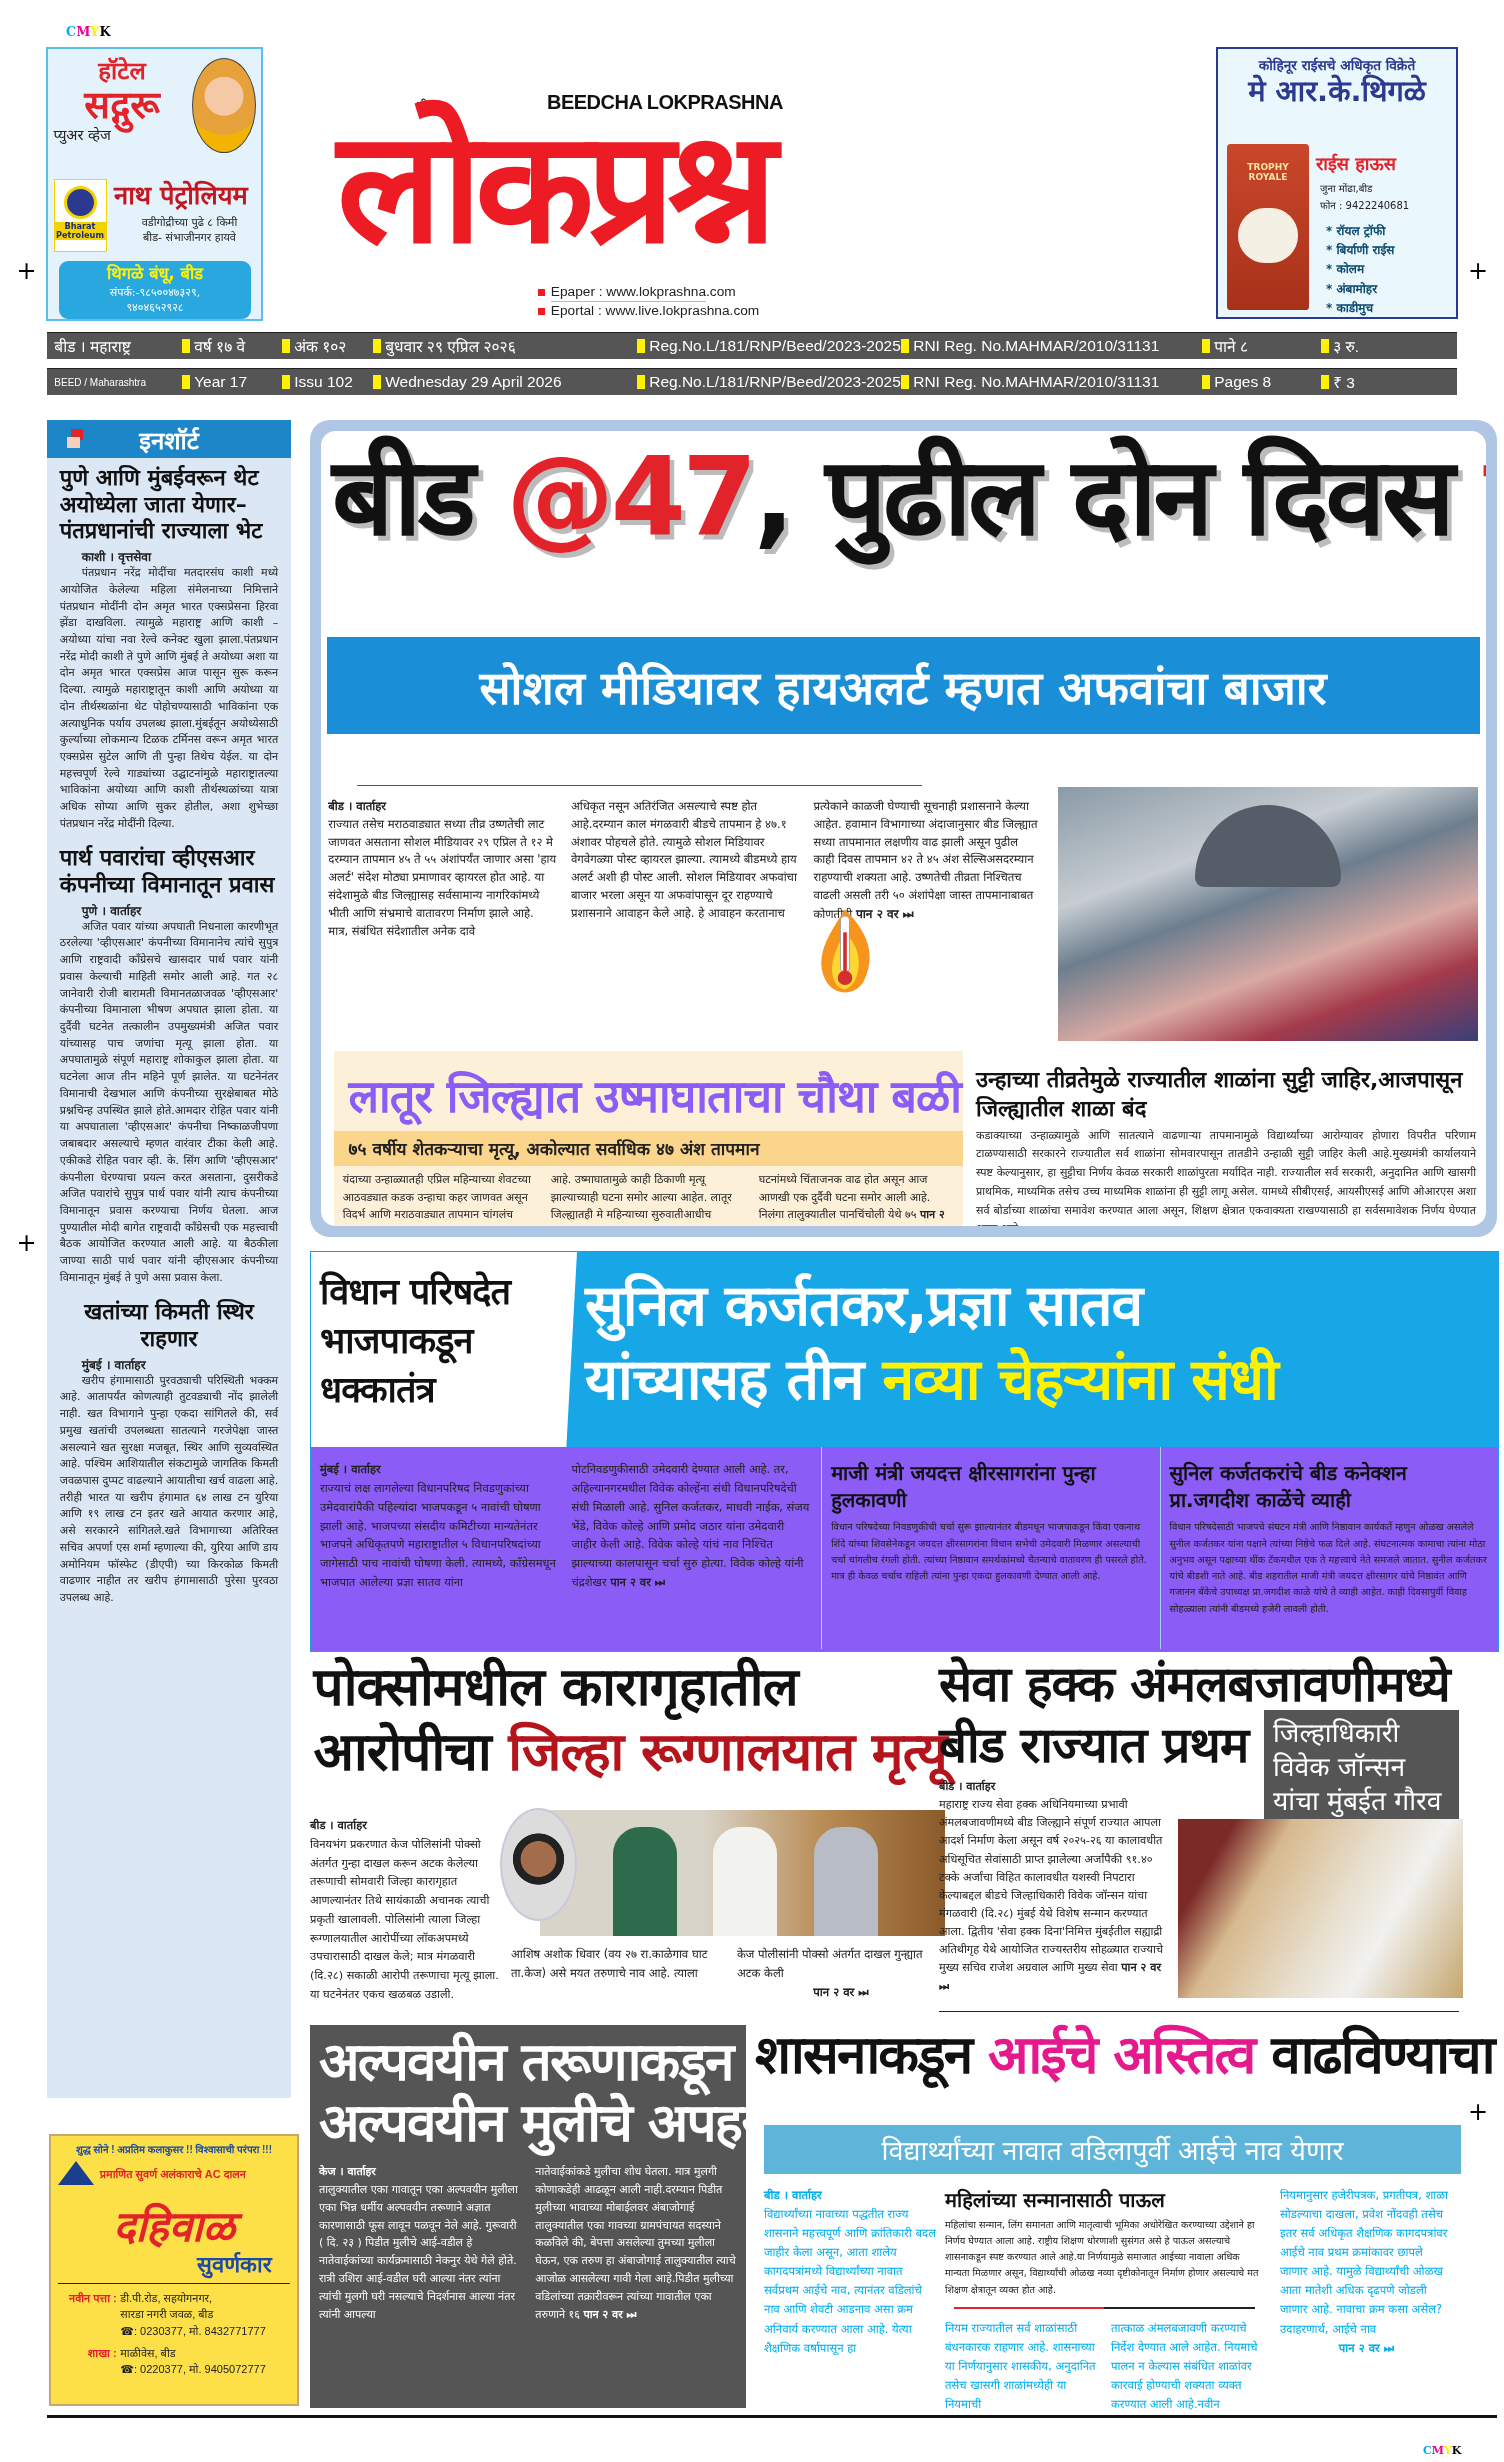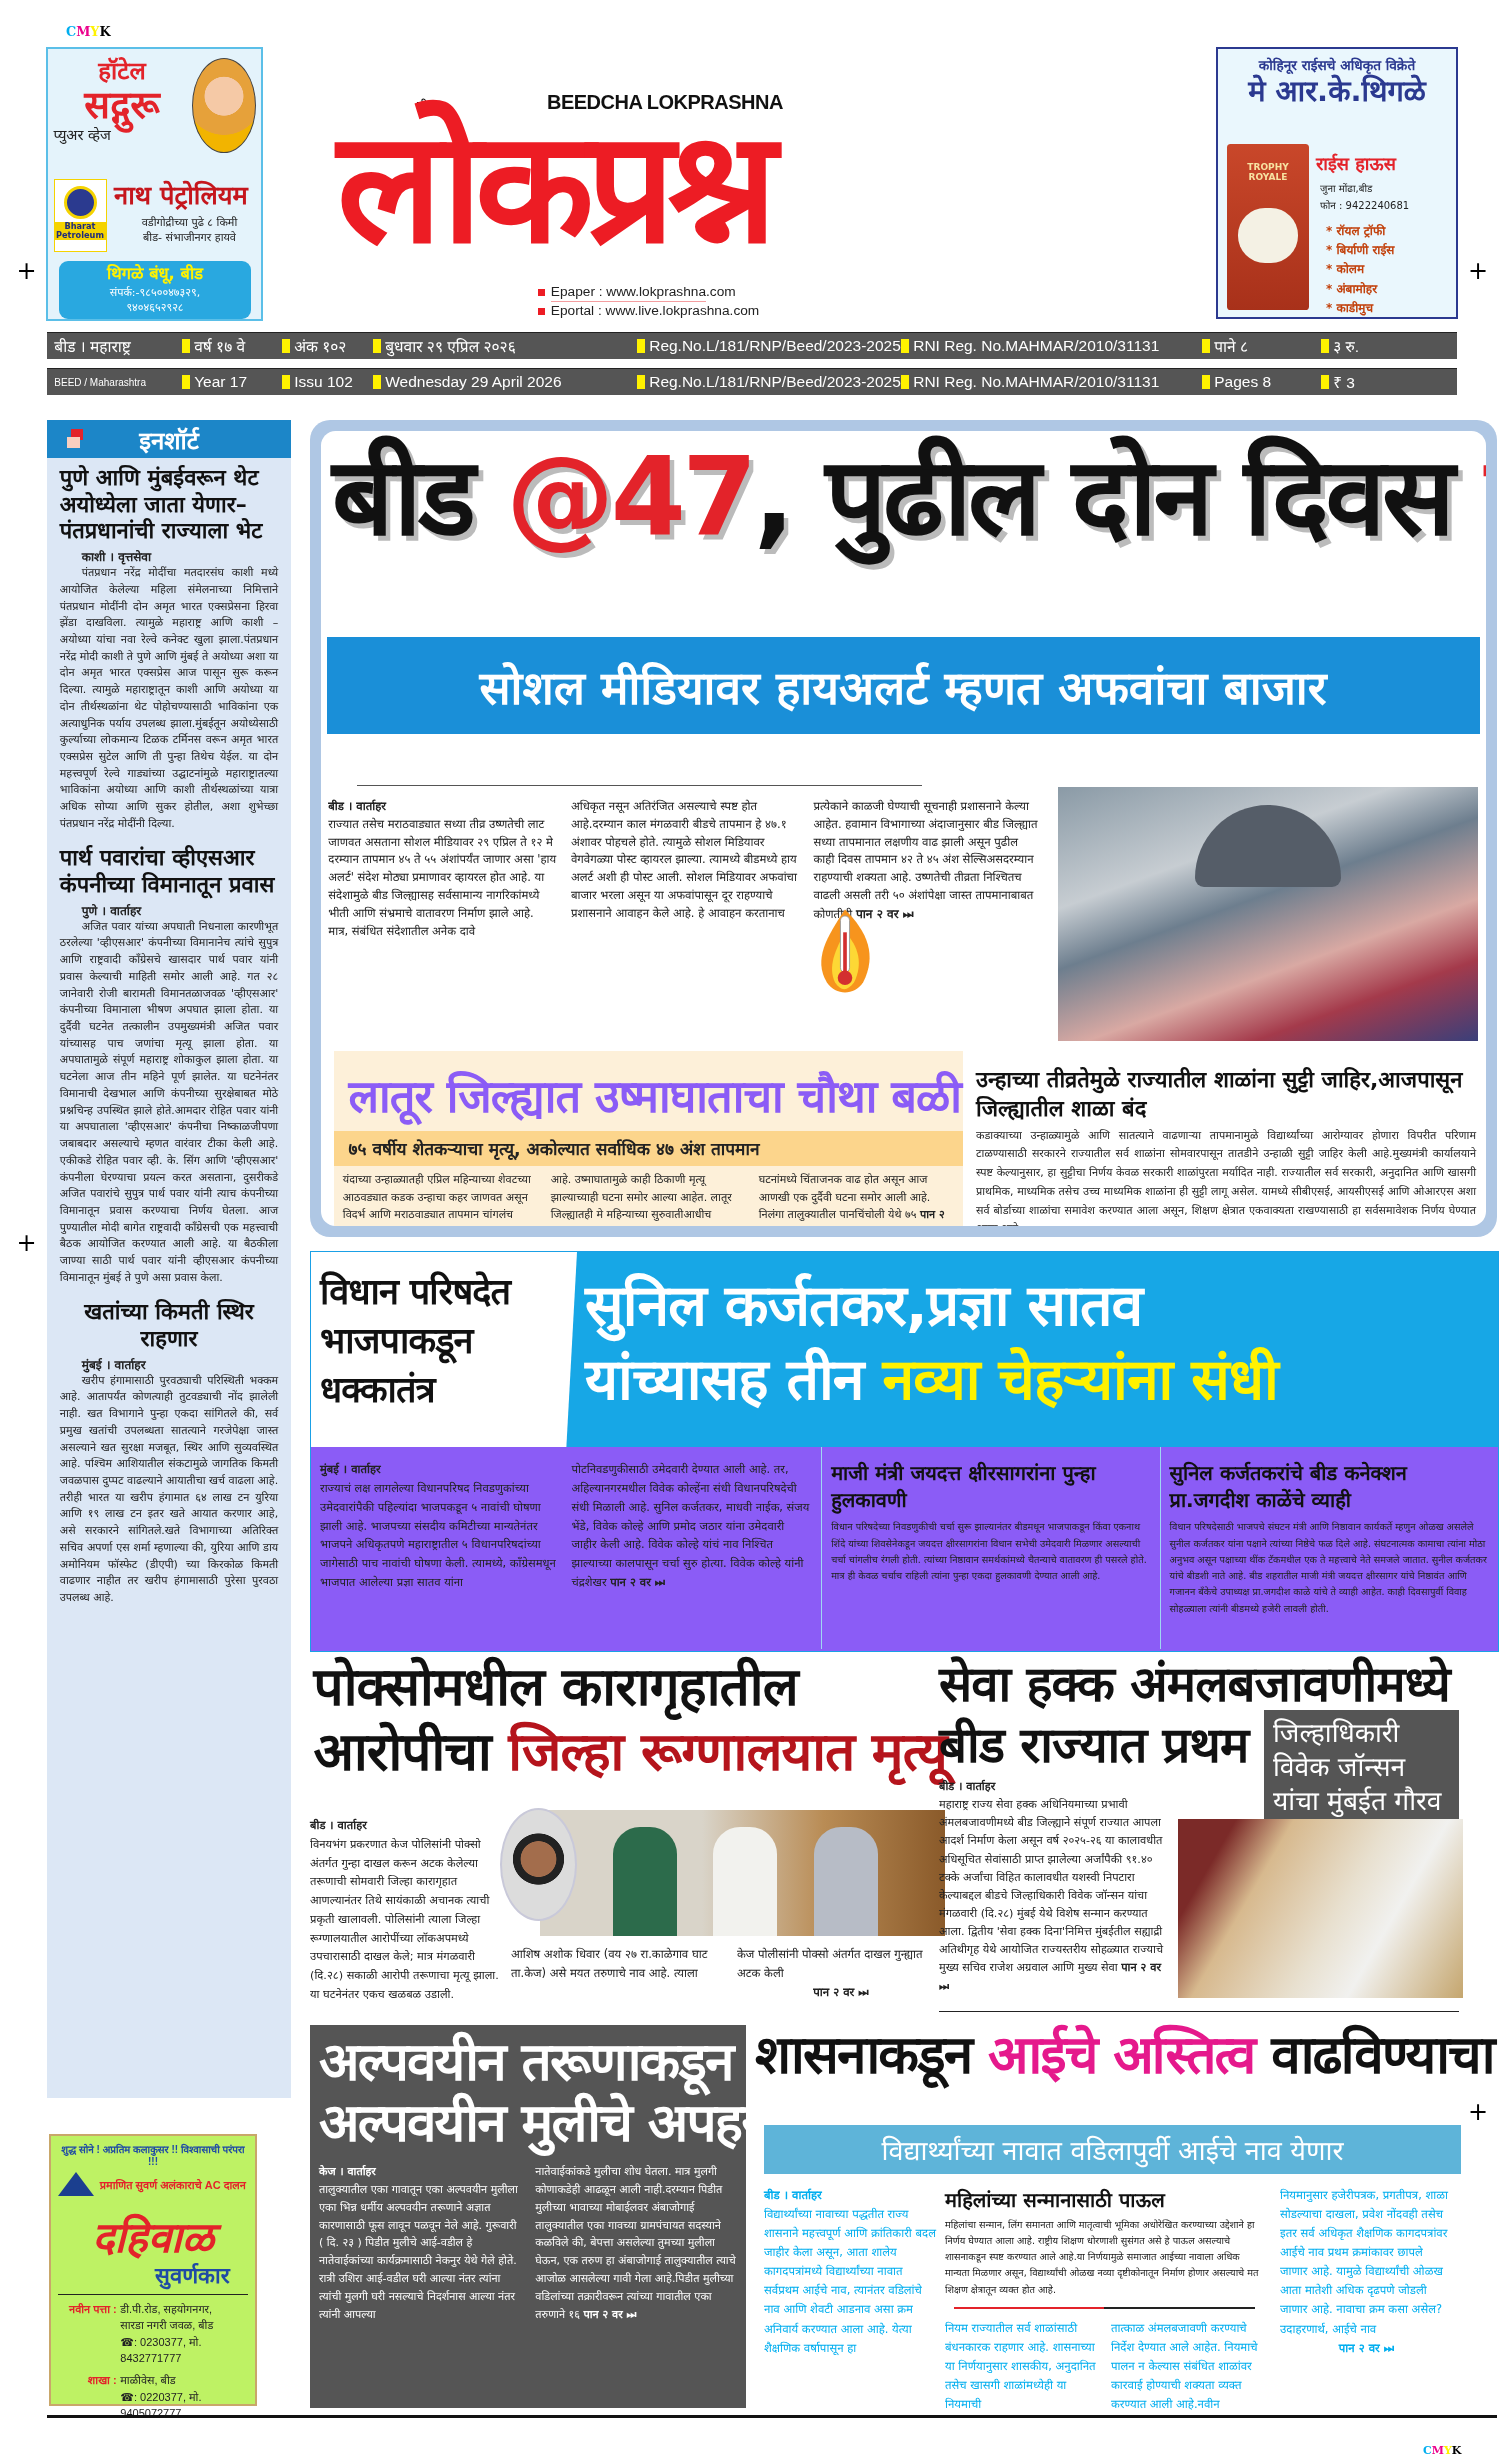--- a/index.html
+++ b/index.html
@@ -33,39 +33,39 @@
 .mast .links .line{border-top:1.8px solid #f49ea0;width:155px;margin-left:12.8px}
 
 .ad-right{left:1216px;top:47px;width:242px;height:272px;border:2.7px solid #2b3990;background:#eaf7fd;padding:5.5px;overflow:hidden}
 .ad-right .t1{color:#2b3990;font-weight:bold;font-size:13.7px;text-align:center}
 .ad-right .t2{color:#2b3990;font-weight:bold;font-size:29px;text-align:center;line-height:1.2}
 .ad-right .bag{position:absolute;left:9px;top:95px;width:82px;height:166px;background:linear-gradient(#c9472a,#a8311a);border-radius:3.6px}
 .ad-right .bag .inner{position:absolute;left:11px;top:64px;width:60px;height:55px;background:#f4f1e4;border-radius:27px}
 .ad-right .bag .brand{position:absolute;left:9px;top:18px;width:64px;color:#f7e2a1;font-size:9px;font-weight:bold;text-align:center}
 .ad-right .rh{position:absolute;left:98px;top:102px;color:#e3232a;font-weight:bold;font-size:18px}
 .ad-right .det{position:absolute;left:102px;top:131px;font-size:10px;line-height:1.7}
-.ad-right .items{position:absolute;left:108px;top:173px;color:#c2410c;font-weight:bold;font-size:12px;line-height:1.6}
+.ad-right .items{position:absolute;left:108px;top:173px;color:#0c4a6e;font-weight:bold;font-size:12px;line-height:1.6}
 
 .bar{left:47px;width:1410px;height:27px;background:#555;color:#fff;border-top:1.8px solid #222;display:flex;align-items:center;gap:0;font-family:"Liberation Sans",sans-serif;padding:0 7.3px}
 .bar .cell{display:flex;align-items:center;white-space:nowrap;font-size:15.5px}
 .bar .cell .mk{width:7.3px;height:14.6px;background:#fff200;display:inline-block;margin-right:4.6px}
 .bar1{top:332px}.bar2{top:368px}
 .bar .small{font-size:10px}
 
 .side{left:47px;top:420px;width:244px;height:1678px;background:#dce7f5;overflow:hidden}
 .side .hdr{height:38px;background:#1c86c8;color:#fff;font-weight:bold;font-size:24px;display:flex;align-items:center;justify-content:center;position:relative}
 .side .hdr .icon{position:absolute;left:20px;top:9px;width:18px;height:20px}
 .side .hdr .icon i{position:absolute;display:block;width:12.8px;height:11px}
 .side .story{padding:7.3px 12.8px 5.5px}
 .side .story h3{font-size:22px;line-height:1.2;color:#111;margin-bottom:3.6px}
 .side .story h3.center{text-align:center}
 .side .story .dl{font-weight:bold;font-size:12px;padding-left:22px}
 .side .story p{font-size:11px;line-height:1.52;text-align:justify;text-indent:22px;color:#222}
 
-.ad-gold{left:49px;top:2134px;width:208px;height:272px;border:2.7px solid #c9a76a;background:#bef264;padding:5.5px 7.3px;font-family:"Liberation Sans",sans-serif}
+.ad-gold{left:49px;top:2134px;width:250px;height:272px;border:2.7px solid #c9a76a;background:#fde047;padding:5.5px 7.3px;font-family:"Liberation Sans",sans-serif}
 .ad-gold .tag{color:#1f4ba5;font-size:10px;font-weight:bold;text-align:center}
 .ad-gold .cert{display:flex;align-items:center;gap:5.5px;margin-top:5.5px}
 .ad-gold .cert .tri{width:0;height:0;border-left:18px solid transparent;border-right:18px solid transparent;border-bottom:24px solid #1b3f8f;position:relative}
 .ad-gold .cert span{color:#e3232a;font-size:11px;font-weight:bold}
 .ad-gold .brand{color:#e3232a;font-size:42px;font-weight:bold;text-align:center;margin-top:11px;font-style:italic}
 .ad-gold .sub{color:#1f4ba5;font-size:22px;font-weight:bold;text-align:right;padding-right:18px;margin-top:-5.5px}
 .ad-gold hr{border:none;border-top:1.8px solid #222;margin:5.5px 0}
 .ad-gold .row{font-size:11px;line-height:1.5;display:flex}
 .ad-gold .row .lbl{color:#e3232a;font-weight:bold;width:62px;flex:none;text-align:right;padding-right:3.6px}
 

